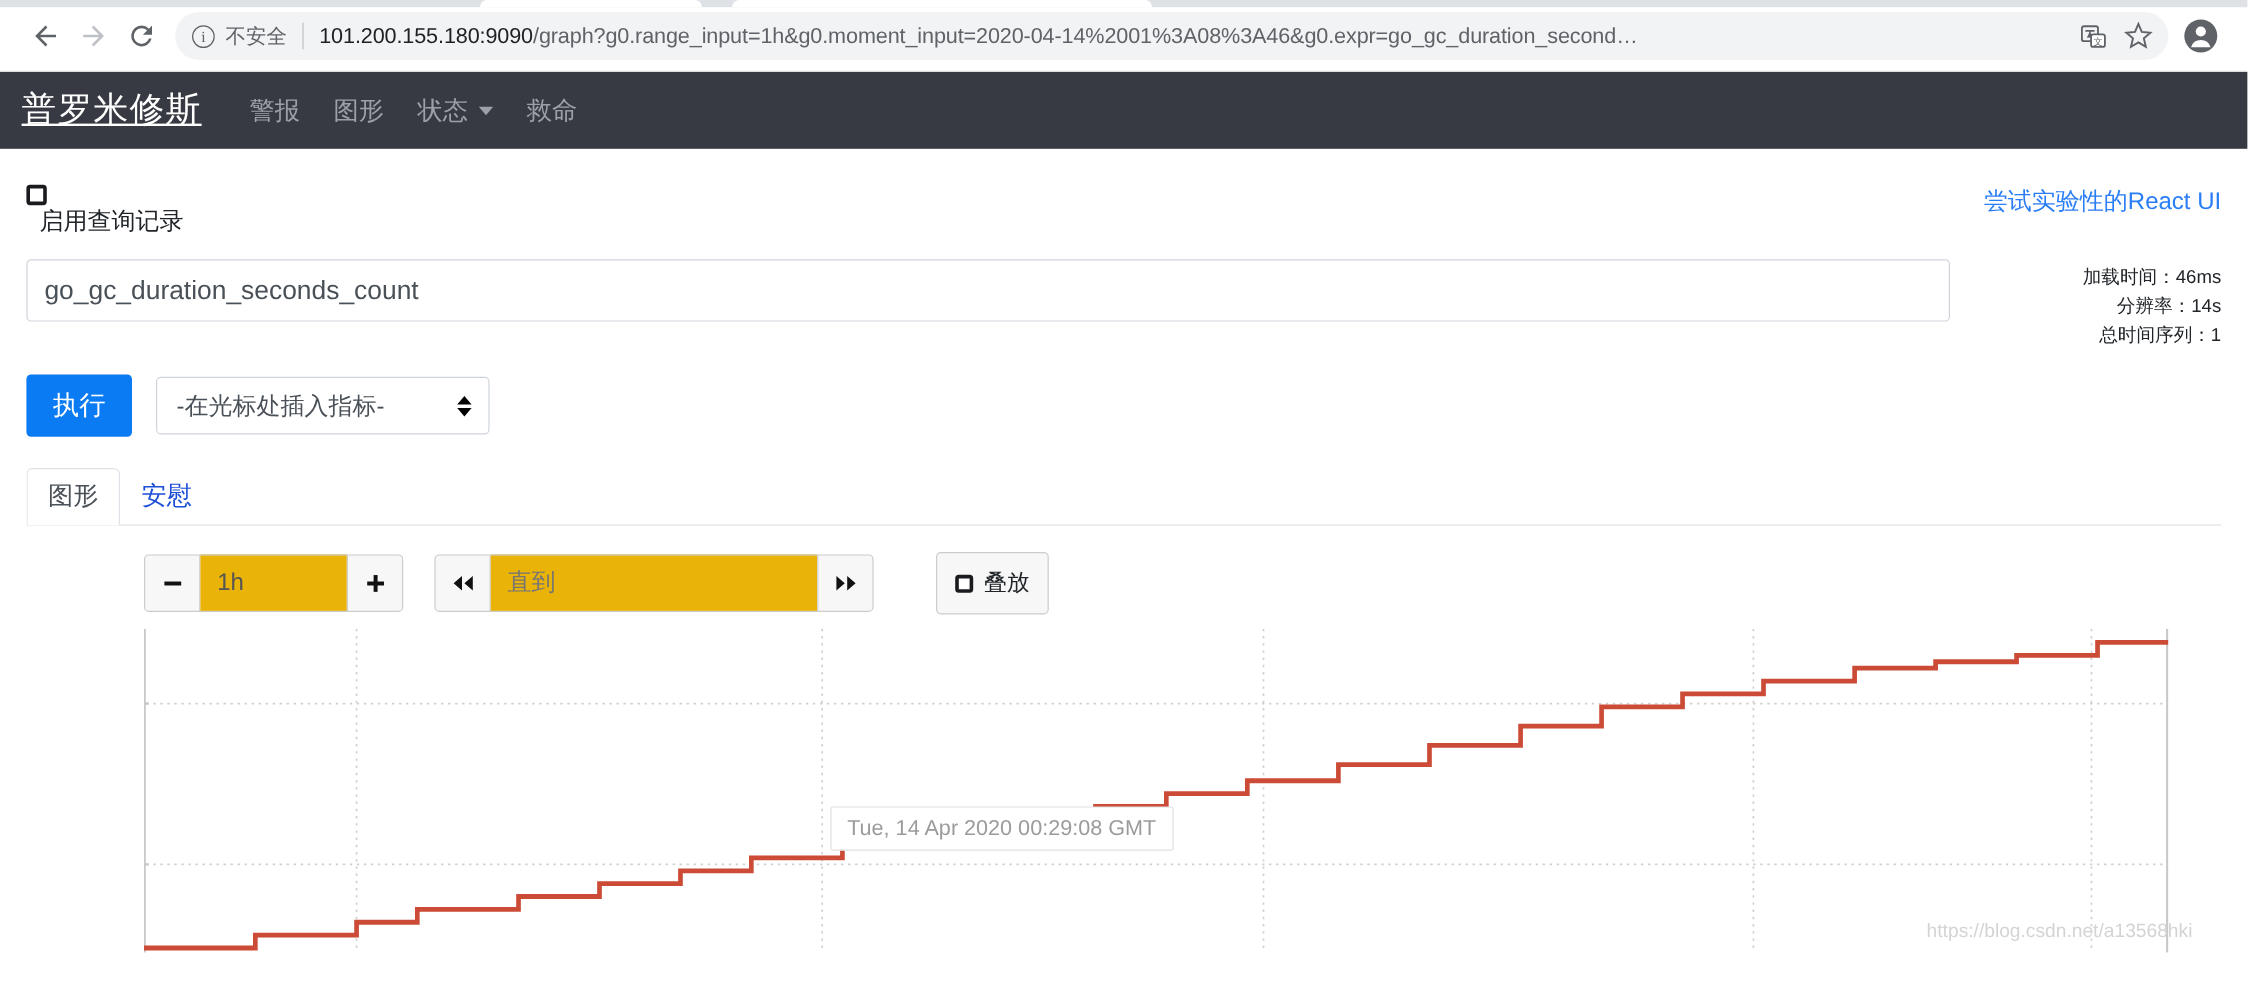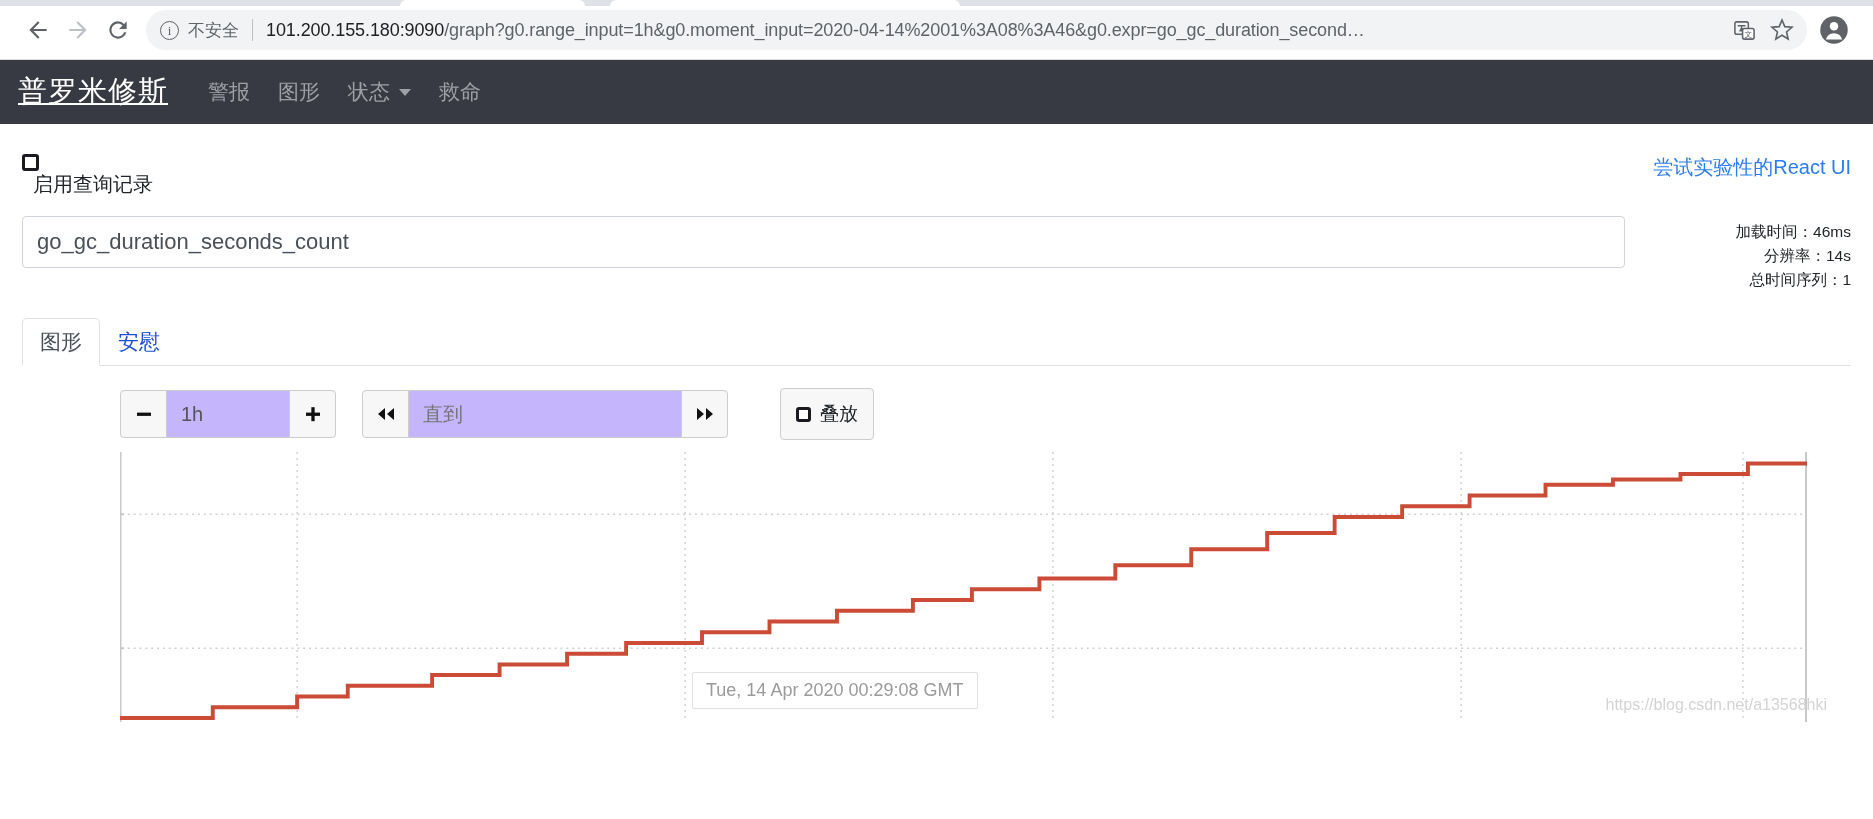--- a/index.html
+++ b/index.html
@@ -297,21 +297,21 @@
     color: #111;
     font-size: 22px;
   }
   .ctrl-btn.l { border-radius: 4px 0 0 4px; }
   .ctrl-btn.r { border-radius: 0 4px 4px 0; }
   .ctrl-input {
     height: 48px;
     border: 1px solid #ccc;
     border-left: none;
     border-right: none;
-    background: #c4b5fd;
+    background: #eab308;
     font-size: 20px;
     color: #555;
     padding: 0 14px;
     font-family: "Liberation Sans", sans-serif;
     outline: none;
   }
   .range-input { width: 122px; }
   .until-input { width: 272px; border-left: none; }
   .res-input {
     height: 48px;
@@ -464,20 +464,30 @@
 
   <div class="query-row">
     <div class="expr-box">go_gc_duration_seconds_count</div>
     <div class="stats">
       <div>加载时间：46ms</div>
       <div>分辨率：14s</div>
       <div>总时间序列：1</div>
     </div>
   </div>
 
+  <div class="action-row">
+    <button class="btn-exec">执行</button>
+    <div class="metric-select">
+      <span>-在光标处插入指标-</span>
+      <span class="sel-arrows">
+          <i class="up"></i>
+          <i class="dn"></i>
+        </span>
+    </div>
+  </div>
 
   <div class="tabs">
     <div class="tab active">图形</div>
     <div class="tab inactive">安慰</div>
   </div>
 
   <div class="graph-controls">
     <div class="ctrl-group">
       <div class="ctrl-btn l">
         <svg width="20" height="20" viewBox="0 0 20 20">

